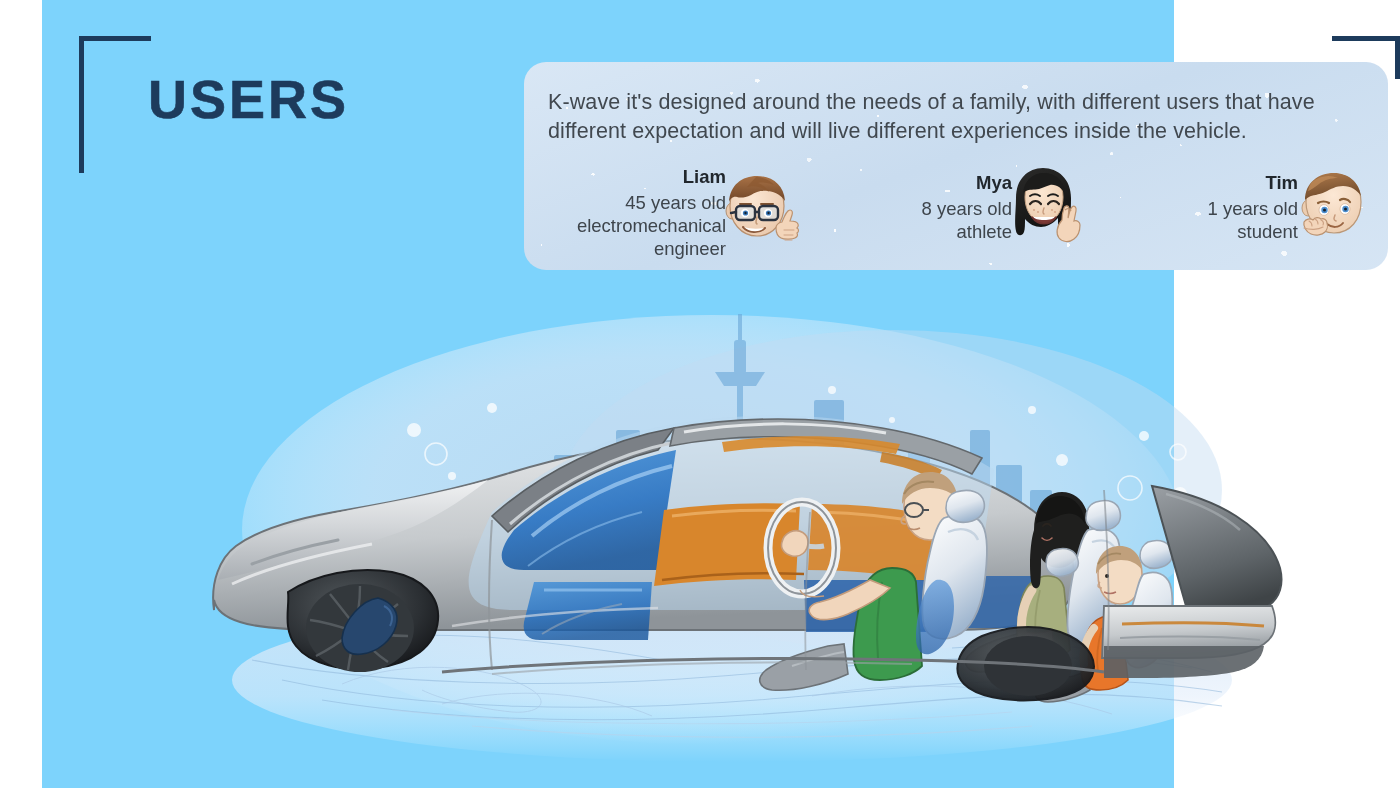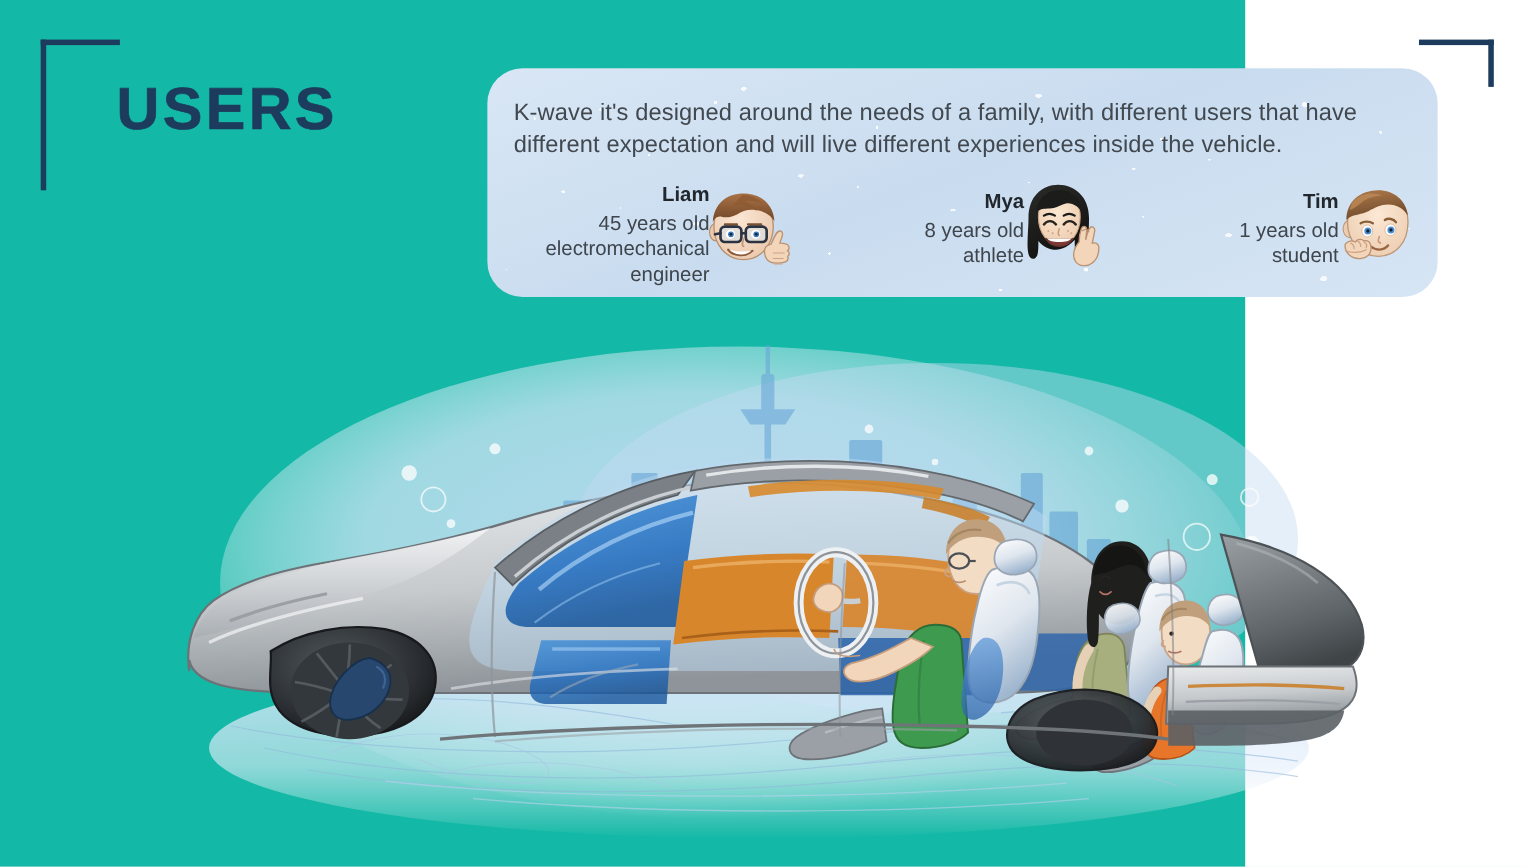--- a/index.html
+++ b/index.html
@@ -10,21 +10,22 @@
     height: 788px;
     overflow: hidden;
     background: #ffffff;
     font-family: "Liberation Sans", "DejaVu Sans", sans-serif;
   }
 
   #slide {
     position: relative;
     width: 1132px;
     height: 788px;
-    background: #14b8a6;
+    background: #7dd3fc;
+    margin-left: 42px;
   }
 
   
   .bracket { position: absolute; }
 
   .bracket-tl-h {
     left: 37px; top: 36px;
     width: 72px; height: 5px;
     background: #1d3b5c;
   }
@@ -53,23 +54,23 @@
     letter-spacing: 3px;
     color: #1d3b5c;
     line-height: 1;
     font-family: "Liberation Sans", "DejaVu Sans", sans-serif;
     -webkit-text-stroke: 0.6px #1d3b5c;
   }
 
   
   #info-panel {
     position: absolute;
-    left: 443px; top: 62px;
+    left: 482px; top: 62px;
     width: 864px; height: 208px;
-    border-radius: 32px;
+    border-radius: 22px;
     background-color: #cfe0f2;
     background-image:
       radial-gradient(ellipse 3px 2px at 12% 18%, rgba(255,255,255,.95) 0 60%, transparent 62%),
       radial-gradient(ellipse 4px 3px at 27% 9%,  rgba(255,255,255,.85) 0 60%, transparent 62%),
       radial-gradient(ellipse 2px 2px at 41% 26%, rgba(255,255,255,.9)  0 60%, transparent 62%),
       radial-gradient(ellipse 5px 3px at 58% 12%, rgba(255,255,255,.8)  0 60%, transparent 62%),
       radial-gradient(ellipse 3px 2px at 71% 31%, rgba(255,255,255,.9)  0 60%, transparent 62%),
       radial-gradient(ellipse 4px 4px at 86% 16%, rgba(255,255,255,.85) 0 60%, transparent 62%),
       radial-gradient(ellipse 3px 2px at 8%  54%, rgba(255,255,255,.9)  0 60%, transparent 62%),
       radial-gradient(ellipse 5px 3px at 22% 68%, rgba(255,255,255,.8)  0 60%, transparent 62%),

